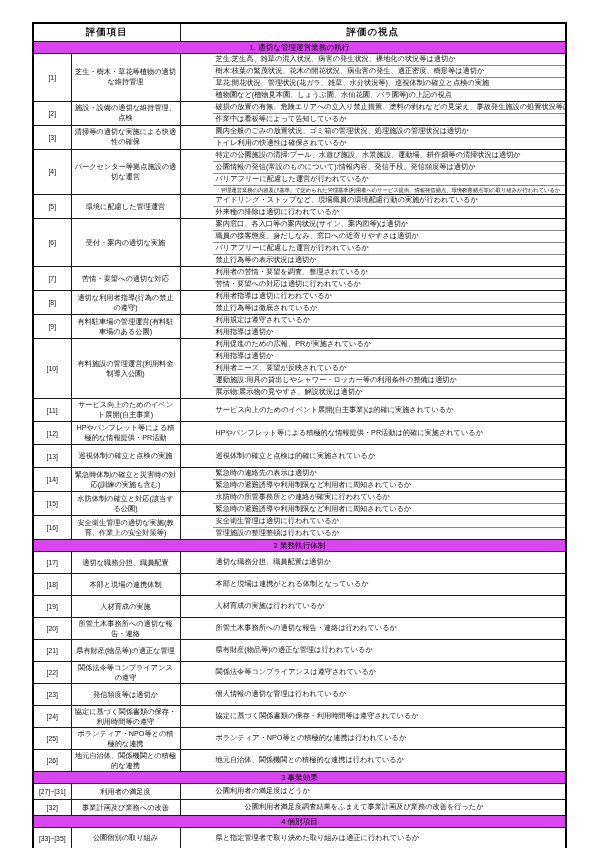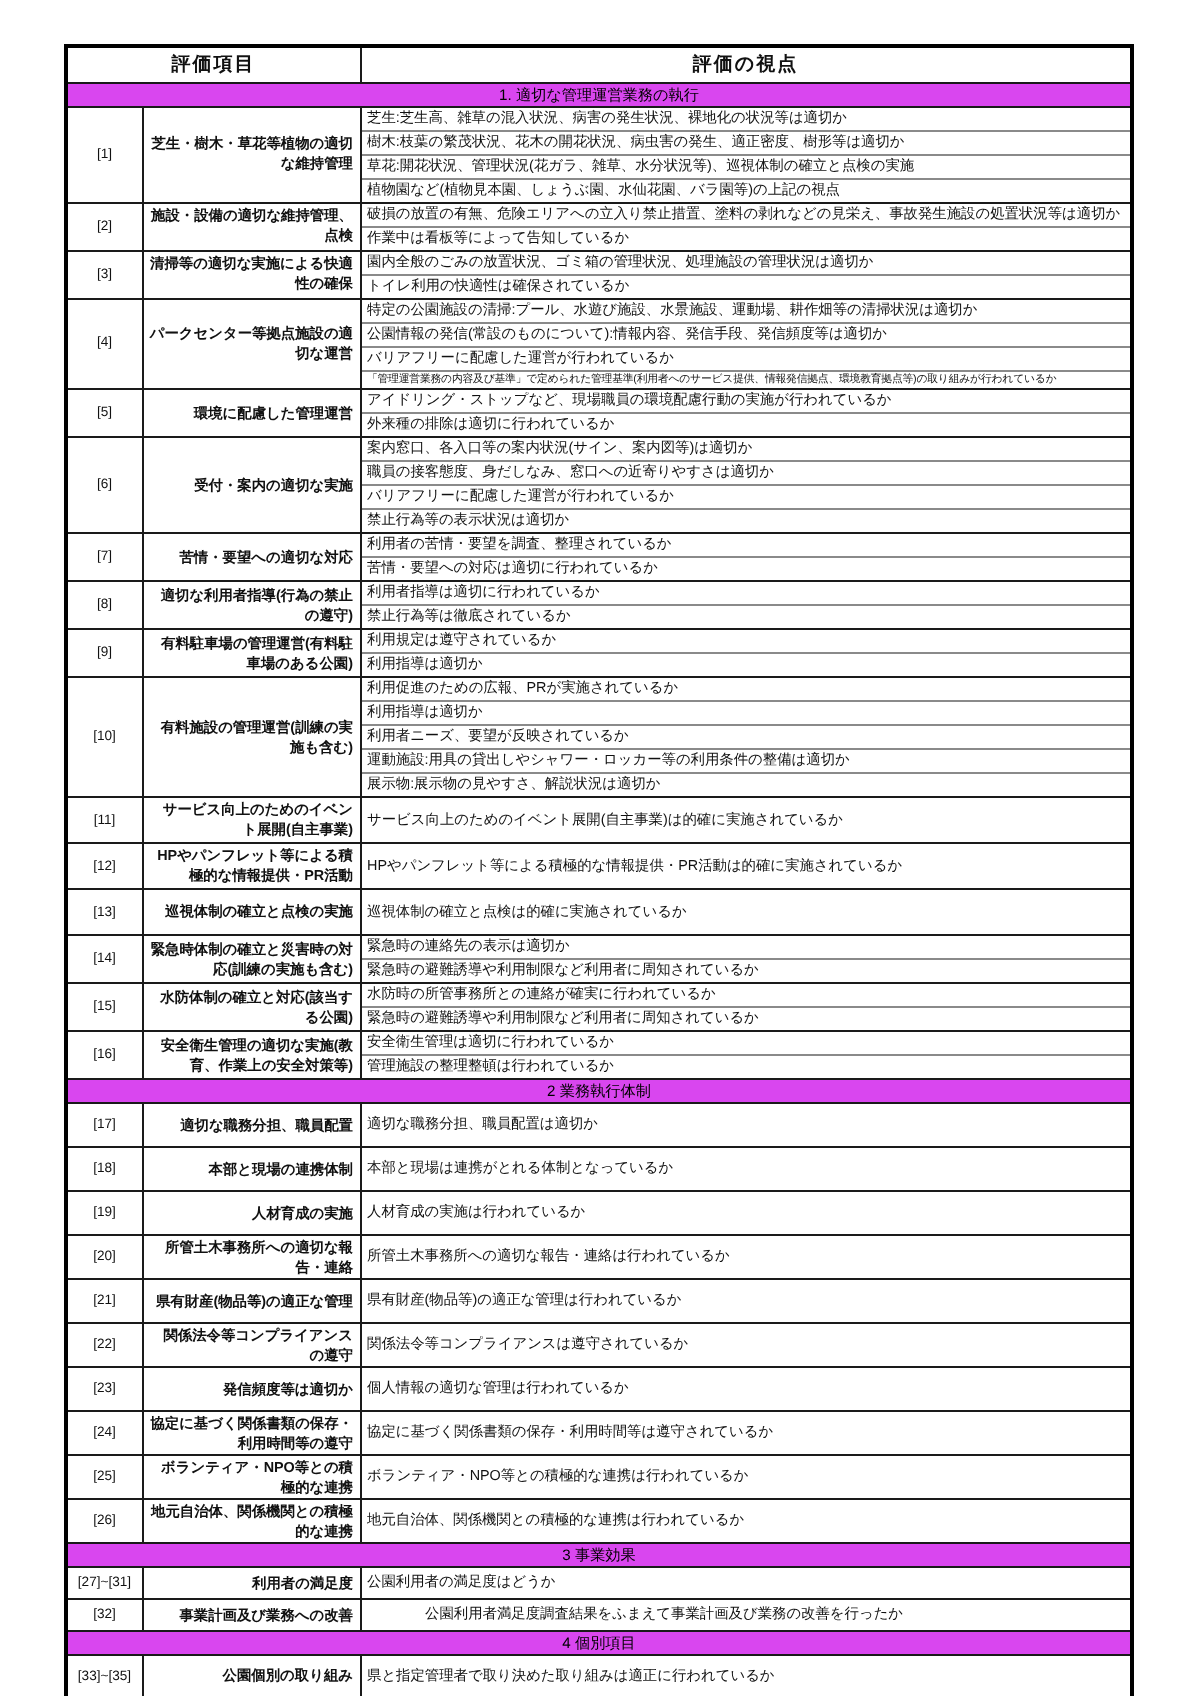--- a/index.html
+++ b/index.html
@@ -26,29 +26,29 @@
   }
   td.secbar{
     background:#d946ef;height:11px;text-align:center;
     font-size:7.6px;line-height:11px;font-weight:normal;color:#000;
   }
   td.num{
     text-align:center;font-size:6.8px;color:#111;padding:0 1px;
     white-space:nowrap;overflow:hidden;
   }
   td.item{
-    font-size:7.2px;line-height:10px;padding:0 3px;text-align:right;color:#111;font-weight:bold;
+    font-size:7.2px;line-height:10px;padding:0 3px;text-align:center;color:#111;
   }
   td.ptscell{padding:0;}
   .pts{display:flex;flex-direction:column;justify-content:stretch;}
   .pt{
     flex:11 1 auto;min-height:11px;display:flex;align-items:center;
     font-size:7.2px;line-height:8.5px;padding:0 3px;color:#111;
     border-bottom:1px solid #8a8a8a;
-    white-space:nowrap;overflow:hidden;
+    white-space:nowrap;overflow:hidden;margin-left:32px;
   }
   .pt:last-child{border-bottom:none;}
   .pt.small{flex:8 1 auto;min-height:8px;font-size:5.4px;letter-spacing:-0.1px;}
 </style>
 </head>
 <body>
 
 <div class="page">
   <table class="eval">
     <colgroup>
@@ -156,21 +156,21 @@
           <td class="item">有料駐車場の管理運営(有料駐車場のある公園)</td>
           <td class="ptscell">
             <div class="pts" style="min-height: 22px;">
               <div class="pt">利用規定は遵守されているか</div>
               <div class="pt">利用指導は適切か</div>
             </div>
           </td>
         </tr>
         <tr>
           <td class="num">[10]</td>
-          <td class="item">有料施設の管理運営(訓練の実施も含む)</td>
+          <td class="item">有料施設の管理運営(利用料金制導入公園)</td>
           <td class="ptscell">
             <div class="pts" style="min-height: 55px;">
               <div class="pt">利用促進のための広報、PRが実施されているか</div>
               <div class="pt">利用指導は適切か</div>
               <div class="pt">利用者ニーズ、要望が反映されているか</div>
               <div class="pt">運動施設:用具の貸出しやシャワー・ロッカー等の利用条件の整備は適切か</div>
               <div class="pt">展示物:展示物の見やすさ、解説状況は適切か</div>
             </div>
           </td>
         </tr>

